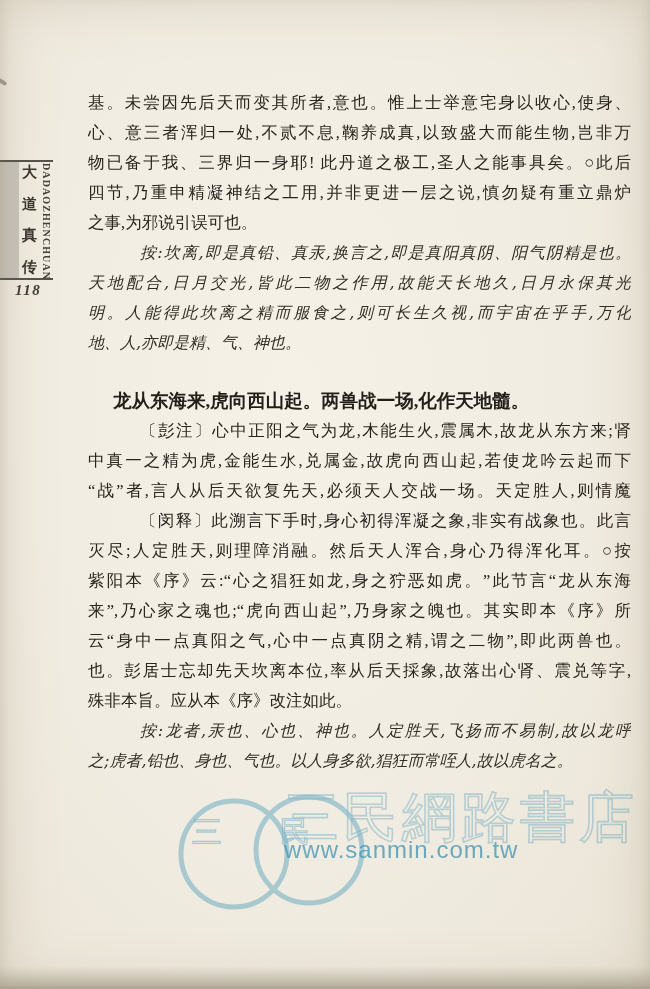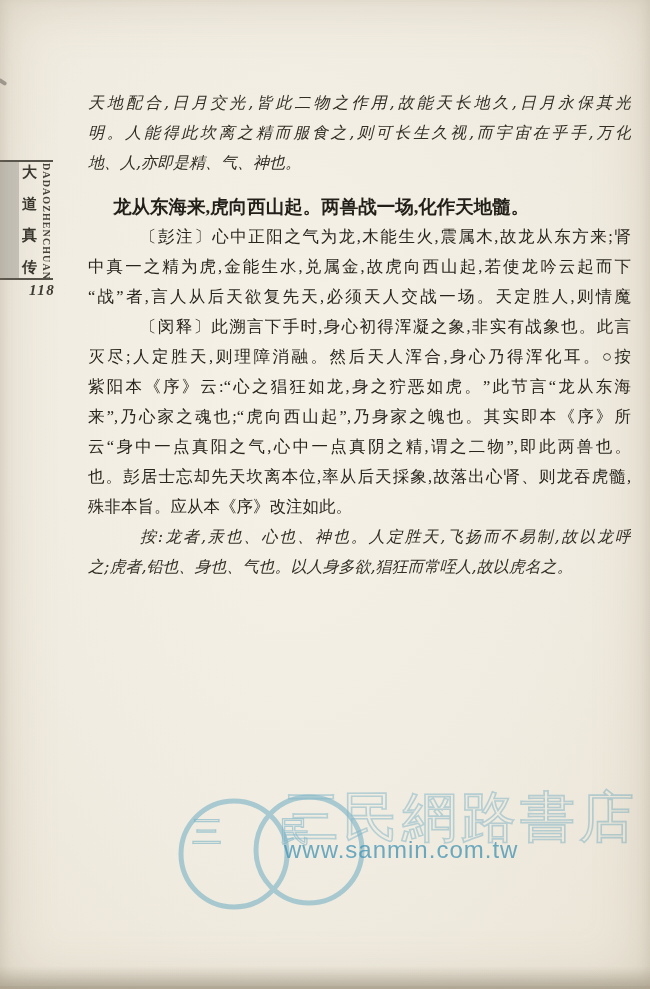--- a/index.html
+++ b/index.html
@@ -38,38 +38,38 @@
     font-size:15px;font-weight:700;color:#38352e;line-height:1;
   }
   .spine-pinyin{
     position:absolute;left:52px;top:1px;width:112px;height:13px;
     transform:rotate(90deg);transform-origin:0 0;
     font-size:10px;letter-spacing:1.1px;color:#45413a;font-weight:600;
     white-space:nowrap;
   }
   .page-num{
     position:absolute;left:15px;top:282px;
-    font-style:italic;font-weight:700;font-size:15px;letter-spacing:1.5px;color:#3c3932;margin-left:14px;
+    font-style:italic;font-weight:700;font-size:15px;letter-spacing:1.5px;color:#3c3932;
   }
 
   
   .content{position:absolute;left:88px;top:88px;width:543px;color:#29251e;}
   .para{margin:0;}
   .line{
     height:30px;line-height:30px;font-size:16.5px;
     text-align:justify;text-align-last:justify;overflow:hidden;white-space:nowrap;
   }
   .line.last{text-align-last:left;}
   .para[data-indent="wide"]  .line.first{text-indent:52px;}
   .para[data-indent="small"] .line.first{text-indent:25px;}
   .para-annotation .line{
     font-style:italic;font-size:16px;color:#322e26;
     font-family:"DejaVu Serif","Liberation Serif",serif;
   }
-  .para-heading{margin-top:14px;}
+  .para-heading{margin-top:28px;}
   .para-heading .line{font-weight:700;font-size:18.5px;text-align-last:left;color:#221f19;}
 
   
   .watermark{
     position:absolute;left:168px;top:784px;width:474px;height:126px;
     mix-blend-mode:multiply;pointer-events:none;
   }
   .watermark svg{position:absolute;inset:0;}
 </style>
 </head>
@@ -85,40 +85,48 @@
         <span>大</span>
         <span>道</span>
         <span>真</span>
         <span>传</span>
       </div>
     <div class="spine-pinyin">DADAOZHENCHUAN</div>
   </div>
   <div class="page-num">118</div>
 
   <div class="content" id="content">
+      <div class="para para-body" data-indent="none">
+        <div class="line first">基。未尝因先后天而变其所者,意也。惟上士举意宅身以收心,使身、</div>
+        <div class="line">心、意三者浑归一处,不贰不息,鞠养成真,以致盛大而能生物,岂非万</div>
+        <div class="line">物已备于我、三界归一身耶! 此丹道之极工,圣人之能事具矣。○此后</div>
+        <div class="line">四节,乃重申精凝神结之工用,并非更进一层之说,慎勿疑有重立鼎炉</div>
+        <div class="line last">之事,为邪说引误可也。</div>
+      </div>
       <div class="para para-annotation" data-indent="wide">
+        <div class="line first">按:坎离,即是真铅、真汞,换言之,即是真阳真阴、阳气阴精是也。</div>
         <div class="line">天地配合,日月交光,皆此二物之作用,故能天长地久,日月永保其光</div>
         <div class="line">明。人能得此坎离之精而服食之,则可长生久视,而宇宙在乎手,万化</div>
         <div class="line last">地、人,亦即是精、气、神也。</div>
       </div>
       <div class="para para-heading" data-indent="small">
         <div class="line first last">龙从东海来,虎向西山起。两兽战一场,化作天地髓。</div>
       </div>
       <div class="para para-body" data-indent="wide">
         <div class="line first">〔彭注〕心中正阳之气为龙,木能生火,震属木,故龙从东方来;肾</div>
         <div class="line">中真一之精为虎,金能生水,兑属金,故虎向西山起,若使龙吟云起而下</div>
       </div>
       <div class="para para-body" data-indent="wide">
         <div class="line">“战”者,言人从后天欲复先天,必须天人交战一场。天定胜人,则情魔</div>
         <div class="line first">〔闵释〕此溯言下手时,身心初得浑凝之象,非实有战象也。此言</div>
         <div class="line">灭尽;人定胜天,则理障消融。然后天人浑合,身心乃得浑化耳。○按</div>
         <div class="line">紫阳本《序》云:“心之猖狂如龙,身之狞恶如虎。”此节言“龙从东海</div>
         <div class="line">来”,乃心家之魂也;“虎向西山起”,乃身家之魄也。其实即本《序》所</div>
         <div class="line">云“身中一点真阳之气,心中一点真阴之精,谓之二物”,即此两兽也。</div>
-        <div class="line">也。彭居士忘却先天坎离本位,率从后天採象,故落出心肾、则龙吞虎髓,</div>
+        <div class="line">也。彭居士忘却先天坎离本位,率从后天採象,故落出心肾、震兑等字,</div>
         <div class="line last">殊非本旨。应从本《序》改注如此。</div>
       </div>
       <div class="para para-annotation" data-indent="wide">
         <div class="line first">按:龙者,汞也、心也、神也。人定胜天,飞扬而不易制,故以龙呼</div>
         <div class="line last">之;虎者,铅也、身也、气也。以人身多欲,猖狂而常咥人,故以虎名之。</div>
       </div>
     </div>
 
   <div class="watermark">
     <svg width="474" height="126" viewBox="0 0 474 126">

